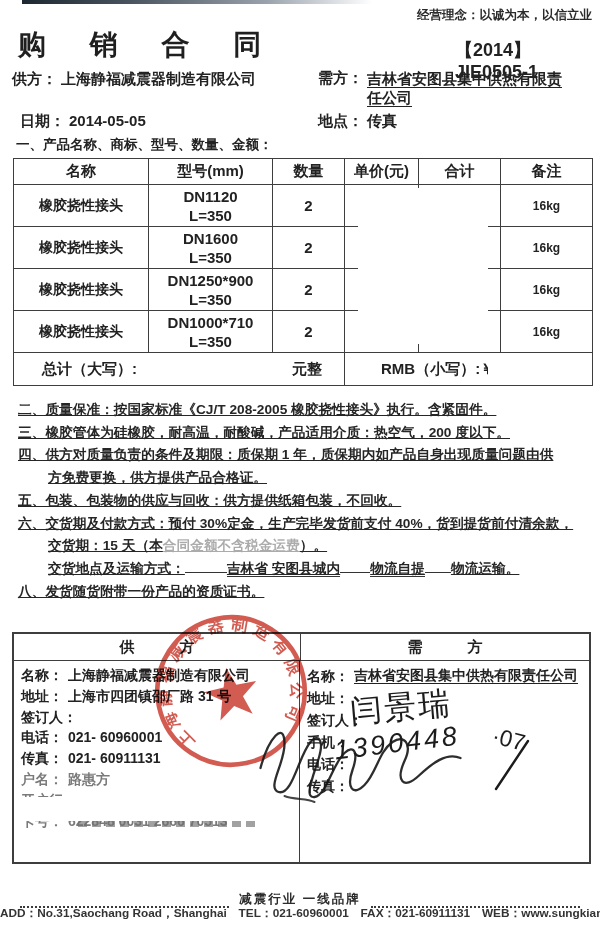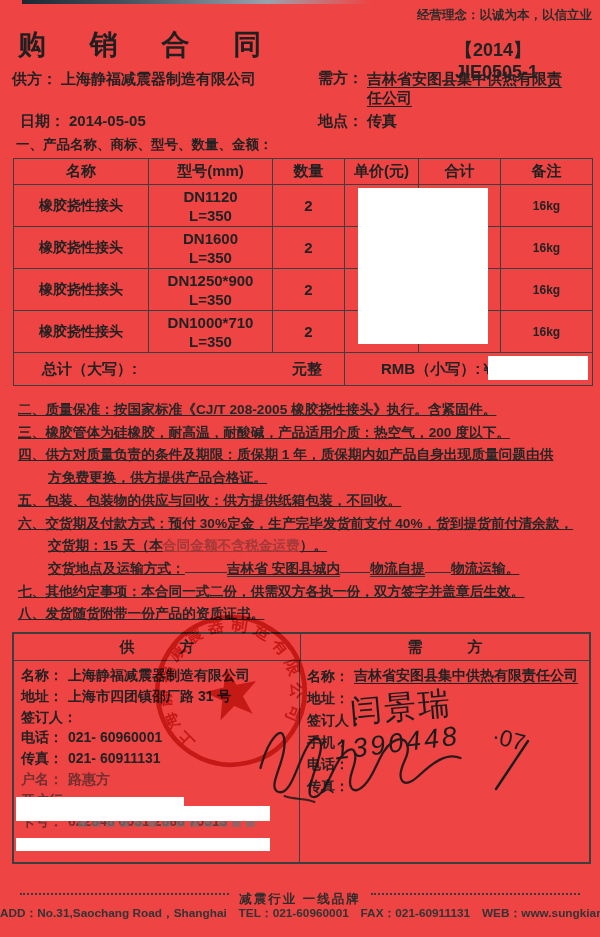--- a/index.html
+++ b/index.html
@@ -1,16 +1,16 @@
 <!DOCTYPE html>
 <html><head>
 <meta charset="utf-8">
 <style>
   html,body{margin:0;padding:0;background:#e8e8e6;}
-  #page{position:relative;width:600px;height:937px;background:#ef4444;overflow:hidden;
+  #page{position:relative;width:600px;height:937px;background:#ffffff;overflow:hidden;
         font-family:"Liberation Sans","DejaVu Sans",sans-serif;color:#222;}
   .abs{position:absolute;}
   
   .scanbar{left:22px;top:0;width:350px;height:4px;
            background:linear-gradient(90deg,#1d2732 0%,#47525e 30%,#9aa3ad 70%,rgba(200,205,210,0)100%);}
   
   .slogan{top:7px;right:8px;font-size:12.5px;font-weight:700;color:#2b2b2b;}
   .title{left:0;right:0;top:26px;text-align:left;font-size:28px;font-weight:700;
          letter-spacing:18px;padding-left:18px;color:#1f1f1f;}
   .cno{left:455px;top:38px;font-size:18px;font-weight:700;}
@@ -71,21 +71,21 @@
   
   .stamp{left:148px;top:608px;width:166px;height:166px;transform:rotate(-12deg);
          opacity:.82;mix-blend-mode:multiply;}
   .sig{left:252px;top:704px;width:225px;height:100px;}
   .hw{color:#1c1c1c;font-weight:400;}
   .hwname{left:350px;top:686px;font-size:32px;letter-spacing:2px;transform:rotate(-5deg);}
   .hwphone{left:334px;top:728px;font-size:27px;letter-spacing:3px;font-style:italic;transform:rotate(-7deg);}
   .hwdot{left:492px;top:726px;font-size:23px;transform:rotate(14deg);}
   .hwslash{left:486px;top:737px;width:48px;height:56px;}
   
-  .brandline{left:20px;top:891px;width:560px;display:flex;align-items:flex-start;}
+  .brandline{left:20px;top:891px;width:560px;display:flex;align-items:flex-end;}
   .dots{flex:1;border-top:2.2px dotted #3a3a3a;margin-top:2px;}
   .brand{flex:0 0 auto;padding:0 10px;font-size:12.5px;font-weight:700;letter-spacing:2px;color:#2d2d2d;}
   .addr{left:0;right:0;top:906px;text-align:center;font-size:11.8px;font-weight:600;
         color:#333;white-space:pre;}
 </style>
 </head>
 <body>
 
 <div id="page">
 
@@ -197,21 +197,20 @@
     <div class="tl">四、供方对质量负责的条件及期限：质保期 1 年，质保期内如产品自身出现质量问题由供</div>
     <div class="tl ind">方免费更换，供方提供产品合格证。</div>
     <div class="tl">五、包装、包装物的供应与回收：供方提供纸箱包装，不回收。</div>
     <div class="tl">六、交货期及付款方式：预付 30%定金，生产完毕发货前支付 40%，货到提货前付清余款，</div>
     <div class="tl ind">
       <span>交货期：15 天（本</span><span class="ghost">合同金额不含税金运费</span><span>）。</span>
     </div>
     <div class="tl ind">
       <span>交货地点及运输方式：</span><span class="usp" style="width:42px"></span><span class="u">吉林省 安图县城内</span><span class="usp" style="width:30px"></span><span class="u">物流自提</span><span class="usp" style="width:26px"></span><span>物流运输。</span>
     </div>
-    <div class="tl">七、其他约定事项：本合同一式二份，供需双方各执一份，双方签字并盖章后生效。</div>
     <div class="tl">八、发货随货附带一份产品的资质证书。</div>
   </div>
 
   <div class="abs botbox">
     <div class="bb-head">
       <div class="bb-hcell l">供　　　方</div>
       <div class="bb-hcell r">需　　　方</div>
     </div>
     <div class="bb-body">
       <div class="bb-col l">

